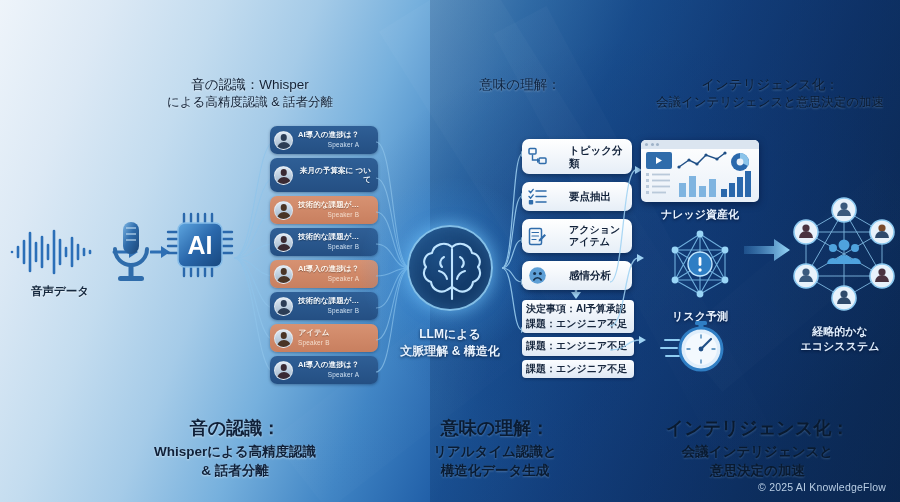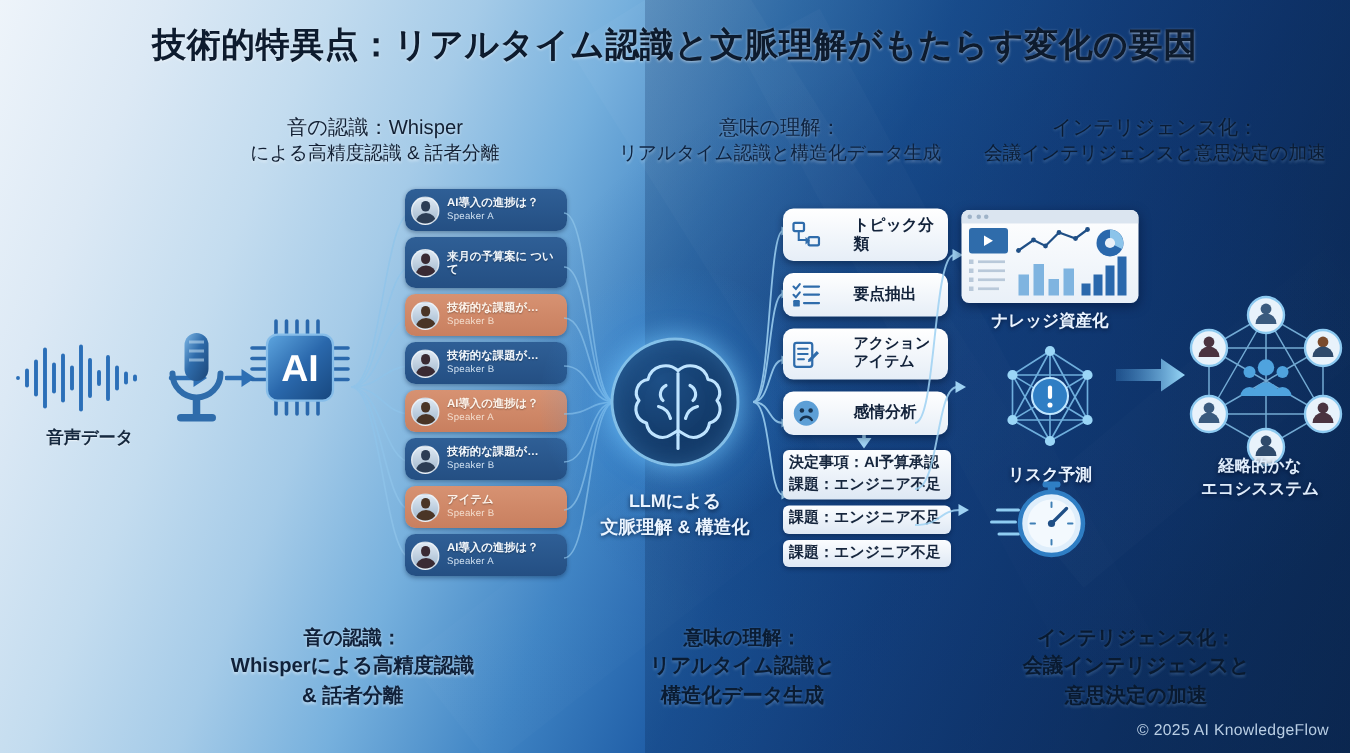--- a/index.html
+++ b/index.html
@@ -45,21 +45,21 @@
     font-weight: 400;
   }
   .col-head .l1 { font-size: 13.5px; display: block; }
   .col-head .l2 { font-size: 12.5px; display: block; }
   #head-a { left: 120px; top: 76px; width: 260px; color: #122034; text-shadow: 0 1px 2px rgba(255,255,255,0.5); }
   #head-b { left: 385px; top: 76px; width: 270px; color: #0e2340; text-shadow: 0 1px 2px rgba(255,255,255,0.35); }
   #head-c { left: 640px; top: 76px; width: 260px; color: #0b1c33; text-shadow: 0 1px 2px rgba(170,205,235,0.35); }
 
   
   .cap { position: absolute; text-align: center; line-height: 1.42; font-weight: 700; }
-  .cap .t { font-size: 13px; display: block; }
+  .cap .t { font-size: 18px; display: block; }
   .cap .b { font-size: 13.5px; display: block; }
   #cap-a { left: 105px; top: 416px; width: 260px; color: #10213a; text-shadow: 0 1px 2px rgba(255,255,255,0.5); }
   #cap-b { left: 365px; top: 416px; width: 260px; color: #0a1c33; text-shadow: 0 1px 2px rgba(190,215,240,0.3); }
   #cap-c { left: 625px; top: 416px; width: 265px; color: #091a30; text-shadow: 0 1px 2px rgba(150,190,225,0.28); }
 
   #copyright {
     position: absolute; right: 14px; bottom: 9px;
     font-size: 10.5px; color: #b9cee4; letter-spacing: .2px;
   }
 
@@ -83,20 +83,21 @@
   
   #bubbles { position: absolute; left: 270px; top: 126px; width: 108px; height: 264px; }
   .bubble {
     position: relative;
     display: flex; align-items: center; gap: 5px;
     height: 28px; margin-bottom: 4px;
     padding: 3px 7px 3px 4px;
     border-radius: 7px;
     box-shadow: 0 1px 3px rgba(0,20,50,0.35);
     overflow: hidden;
+    text-align: right;
   }
   .bubble.tall { height: 34px; }
   .bubble.blue { background: linear-gradient(180deg, #2f5f96, #244f83); }
   .bubble.orange { background: linear-gradient(180deg, #d79272, #c87f5f); }
   .av {
     flex: 0 0 auto; width: 19px; height: 19px; border-radius: 50%;
     border: 1px solid rgba(255,255,255,0.5);
     position: relative; overflow: hidden;
     background: linear-gradient(180deg, #dfe9f3, #9fb6cc);
   }
@@ -196,45 +197,43 @@
     background: linear-gradient(180deg, #ffffff, #e9f0f8);
     box-shadow: 0 2px 7px rgba(0,15,45,0.55);
     overflow: hidden;
   }
   #dash-bar { height: 9px; background: #dbe5f0; display: flex; align-items: center; gap: 2.5px; padding-left: 4px; }
   #dash-bar i { width: 3px; height: 3px; border-radius: 50%; background: #9fb3c8; display: block; }
 
   
   #eco { position: absolute; left: 788px; top: 196px; width: 112px; height: 116px; }
   #eco-label {
-    position: absolute; left: 780px; top: 304px; width: 120px; text-align: center;
+    position: absolute; left: 780px; top: 324px; width: 120px; text-align: center;
     font-size: 11px; font-weight: 700; color: #dfecfb; line-height: 1.4;
     text-shadow: 0 1px 3px rgba(0,15,45,0.85);
   }
 </style>
 </head>
 <body>
 
 <div id="stage">
 
   <div class="panel-dark"></div>
   <div class="streak s1"></div>
   <div class="streak s2"></div>
   <div class="streak s3"></div>
   <div class="streak s4"></div>
 
-  <div id="title">技術的特異点：リアルタイム認識と文脈理解がもたらす変化の要因</div>
 
   <div class="col-head" id="head-a">
     <span class="l1">音の認識：Whisper</span>
     <span class="l2">による高精度認識 &amp; 話者分離</span>
   </div>
   <div class="col-head" id="head-b">
     <span class="l1">意味の理解：</span>
-    <span class="l2">リアルタイム認識と構造化データ生成</span>
   </div>
   <div class="col-head" id="head-c">
     <span class="l1">インテリジェンス化：</span>
     <span class="l2">会議インテリジェンスと意思決定の加速</span>
   </div>
 
   <svg id="wave" viewBox="0 0 104 48">
     <g stroke="#2b6fb8" stroke-width="2.6" stroke-linecap="round" fill="none">
       <line x1="4" y1="24" x2="4" y2="24"></line>
       <line x1="10" y1="19" x2="10" y2="29"></line>

